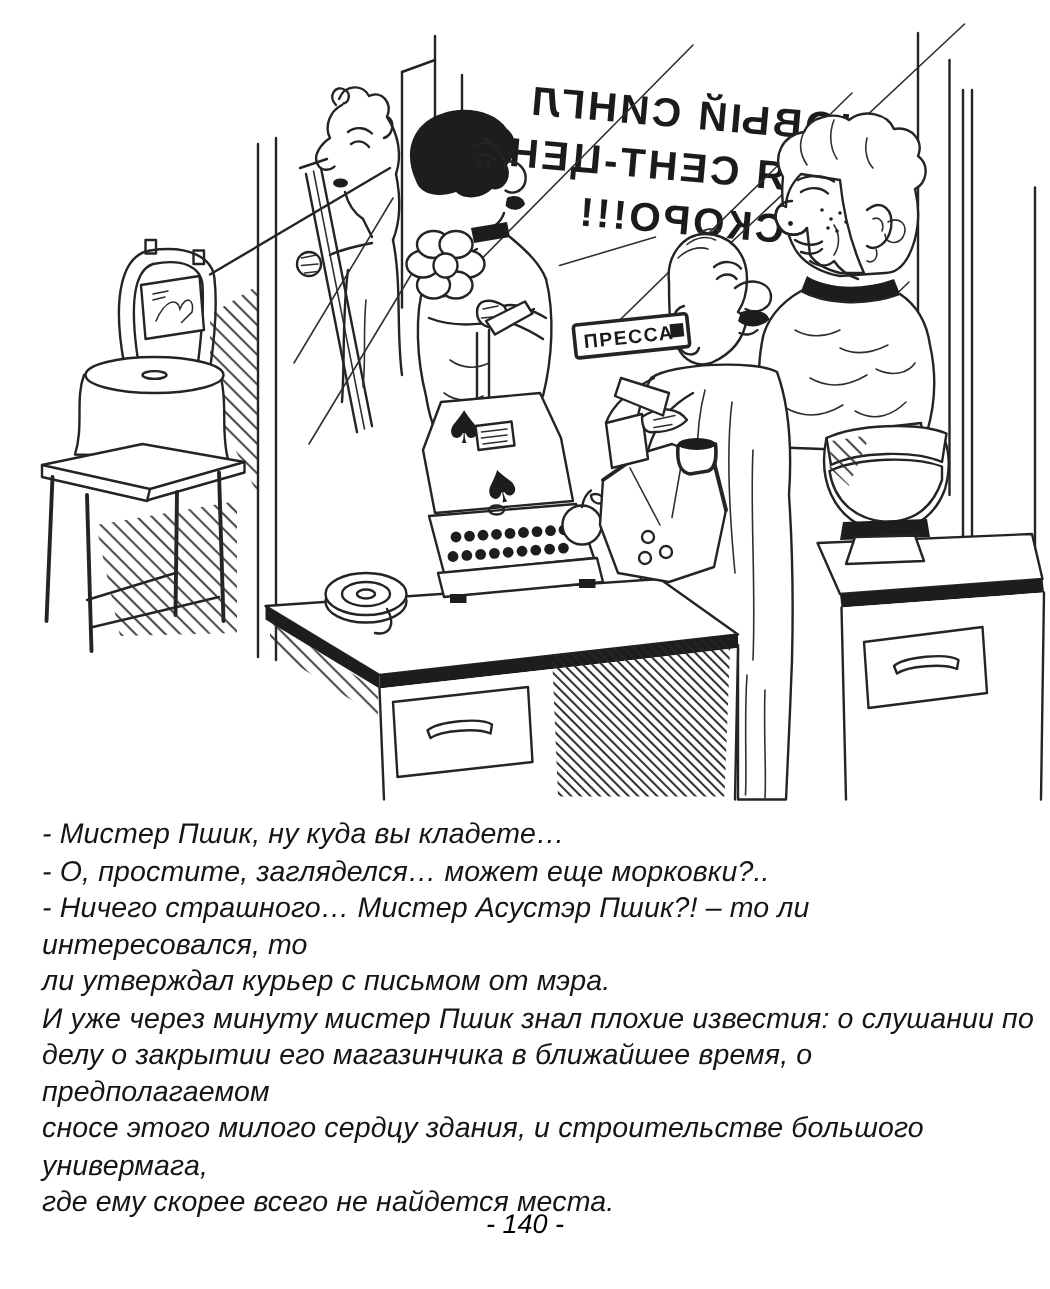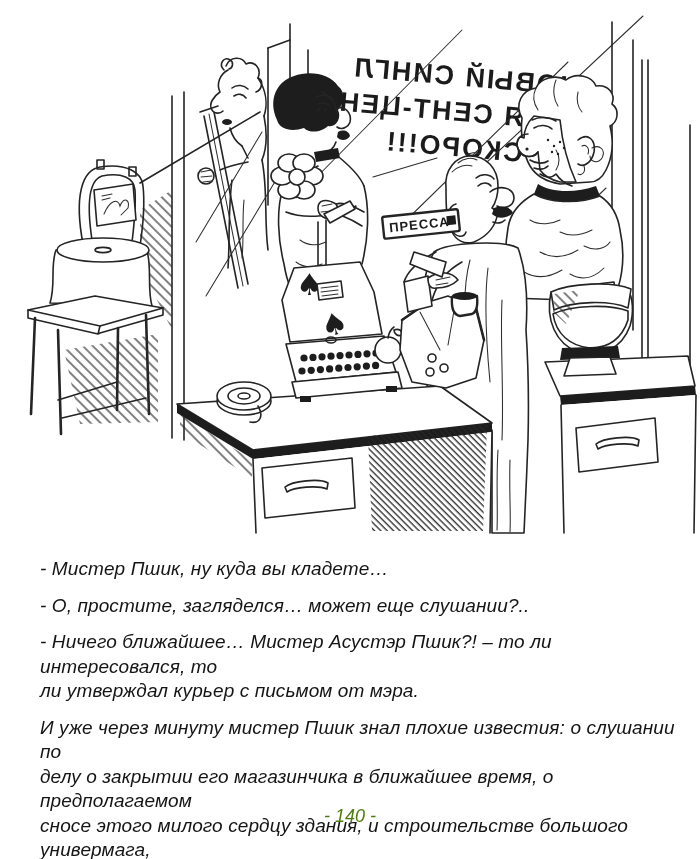--- a/index.html
+++ b/index.html
@@ -17,23 +17,23 @@
   .nofill{ fill:#ffffff; stroke:none; }
   .wtxt { font-family:"Liberation Sans",sans-serif; font-weight:bold; font-size:27px;
           letter-spacing:2px; fill:#1b1b1b; }
   .ptxt { font-family:"Liberation Sans",sans-serif; font-weight:bold; font-size:13px;
           letter-spacing:1px; fill:#1b1b1b; }
   .spade{ font-family:"DejaVu Sans",sans-serif; font-size:30px; fill:#1d1d1d; }
 
   
   .story { position:absolute; left:28px; top:545px; width:662px; font-style:italic;
            font-size:19px; line-height:24.5px; color:#151515; letter-spacing:0.1px; }
-  .story p { margin:12px; white-space:pre-line; }
+  .story p { margin:0; white-space:pre-line; }
   .pagenum { position:absolute; top:806px; left:0; width:700px; text-align:center;
-             font-style:italic; font-size:18px; color:#4d7c0f; }
+             font-style:italic; font-size:18px; color:#000000; }
 </style>
 </head>
 <body>
 
 <div class="page">
 
   <svg class="art" width="700" height="540" viewBox="0 0 700 540">
     <defs>
       <pattern id="h1" width="7" height="7" patternUnits="userSpaceOnUse" patternTransform="rotate(-45)">
         <line x1="3" y1="0" x2="3" y2="7" stroke="#2c2c2c" stroke-width="1.2"></line>
@@ -330,22 +330,22 @@
 
     <g transform="rotate(-6 420 224)">
       <rect class="fillw2" x="383" y="213" width="76" height="22" rx="2"></rect>
       <text class="ptxt" x="389" y="229">ПРЕССА</text>
       <rect class="dk" x="447" y="219" width="9" height="9"></rect>
     </g>
   </svg>
 
   <div class="story">
     <p>- Мистер Пшик, ну куда вы кладете…</p>
-    <p>- О, простите, загляделся… может еще слушании?..</p>
-    <p>- Ничего ближайшее… Мистер Асустэр Пшик?! – то ли интересовался, то
+    <p>- О, простите, загляделся… может еще морковки?..</p>
+    <p>- Ничего страшного… Мистер Асустэр Пшик?! – то ли интересовался, то
 ли утверждал курьер с письмом от мэра.</p>
     <p>И уже через минуту мистер Пшик знал плохие известия: о слушании по
 делу о закрытии его магазинчика в ближайшее время, о предполагаемом
 сносе этого милого сердцу здания, и строительстве большого универмага,
 где ему скорее всего не найдется места.</p>
   </div>
 
   <div class="pagenum">- 140 -</div>
 </div>
 

